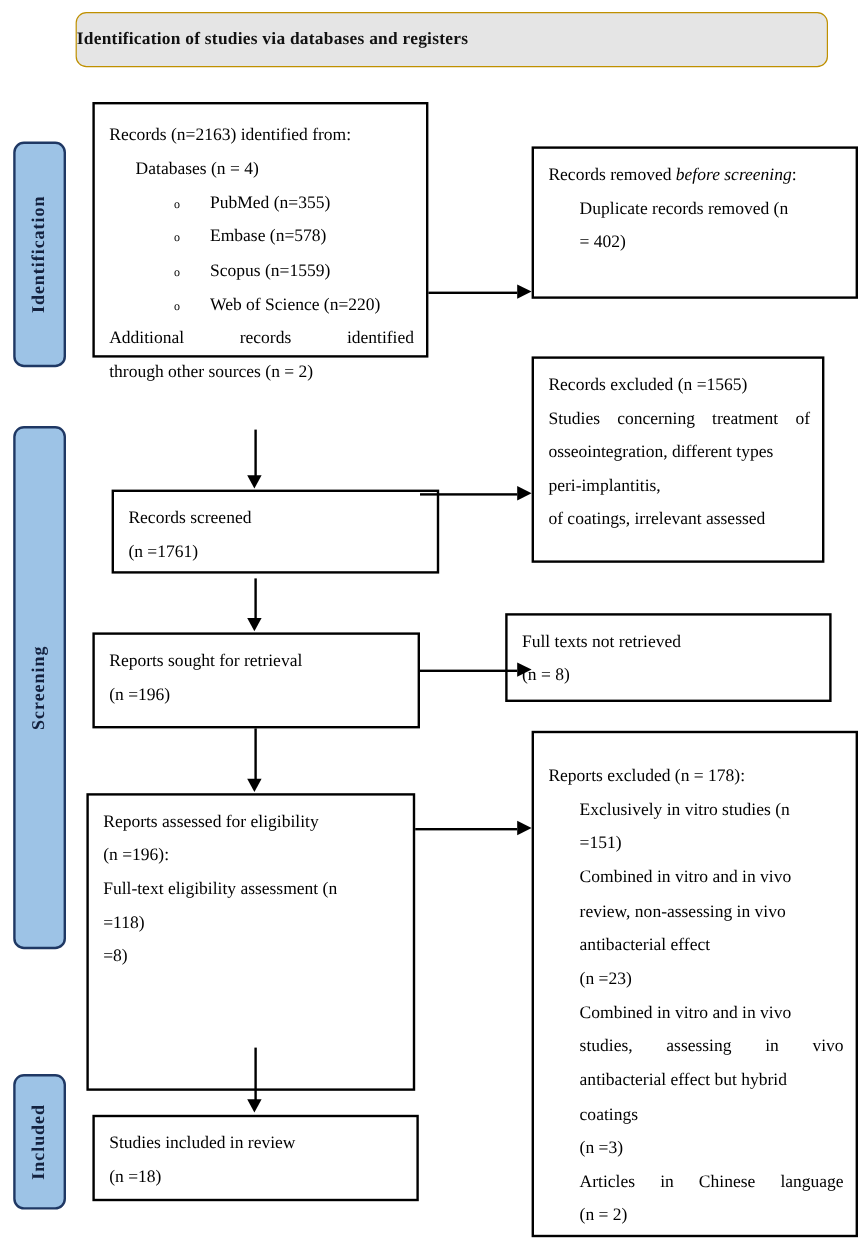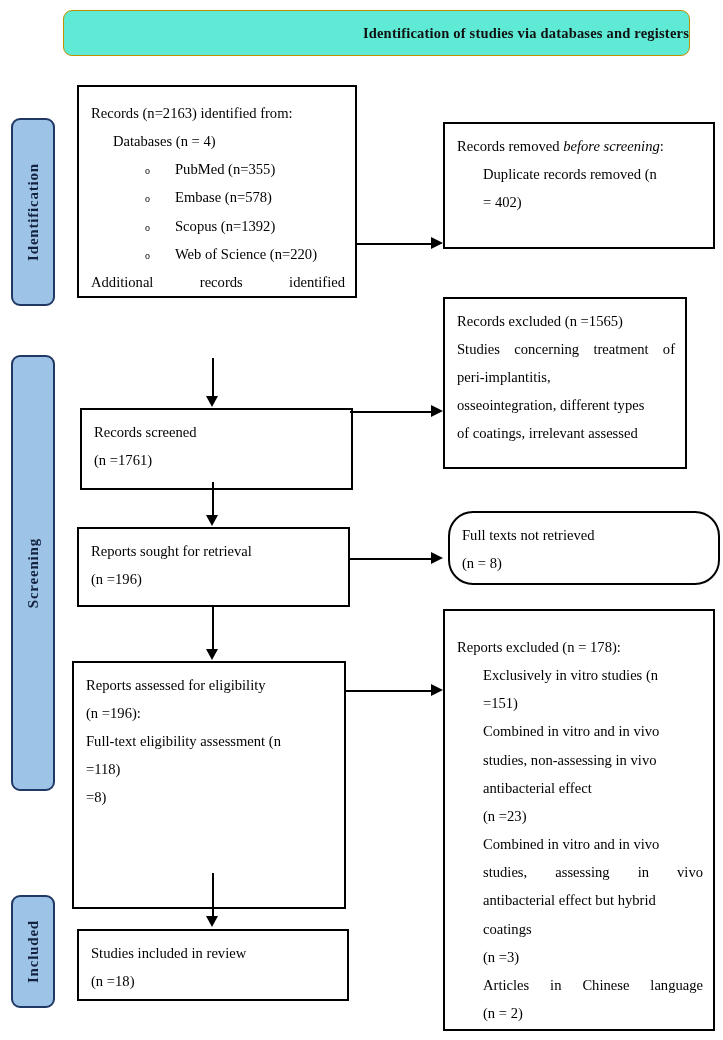--- a/index.html
+++ b/index.html
@@ -13,24 +13,24 @@
     font-family: "Liberation Serif", "DejaVu Serif", serif;
     color: #000000;
     overflow: hidden;
   }
 
   
   .header-banner {
     position: absolute;
     left: 63px; top: 10px;
     width: 627px; height: 46px;
-    background: #5eead4;
+    background: #e5e5e5;
     border: 1px solid #BF9000;
     border-radius: 9px;
-    display: flex; align-items: center; justify-content: flex-end;
+    display: flex; align-items: center; justify-content: flex-start;
   }
   .header-banner .title {
     font-family: "Liberation Serif", "DejaVu Serif", serif;
     font-weight: bold;
     font-size: 14.5px;
     letter-spacing: .2px;
     color: #111;
     text-align: center;
   }
 
@@ -75,29 +75,29 @@
   }
   .bullet-row .bullet-mark {
     width: 30px; flex: 0 0 30px;
     font-size: 10px; line-height: 1.92;
   }
   .bullet-row .bullet-text { flex: 1 1 auto; }
   .box .it { font-style: italic; }
 
   
   #box-records-identified { left: 77px; top: 85px;  width: 280px; height: 213px; }
-  #box-records-screened   { left: 80px; top: 408px; width: 273px; height: 82px; }
+  #box-records-screened   { left: 93px; top: 408px; width: 273px; height: 70px; }
   #box-reports-sought     { left: 77px; top: 527px; width: 273px; height: 80px; }
   #box-reports-assessed   { left: 72px; top: 661px; width: 274px; height: 248px; }
   #box-studies-included   { left: 77px; top: 929px; width: 272px; height: 72px; }
 
   
   #box-records-removed    { left: 443px; top: 122px; width: 272px; height: 127px; }
   #box-records-excluded   { left: 443px; top: 297px; width: 244px; height: 172px; }
-  #box-fulltext-not-retr  { left: 448px; top: 511px; width: 272px; height: 74px; border-radius: 25px; }
+  #box-fulltext-not-retr  { left: 421px; top: 511px; width: 272px; height: 74px; }
   #box-reports-excluded   { left: 443px; top: 609px; width: 272px; height: 422px; }
 
   #box-records-identified { line-height: 1.93; padding-top: 12px; }
   #box-reports-excluded   { line-height: 1.93; padding-top: 22px; }
 
   
   .conn { position: absolute; background: #000000; }
   .conn-v { width: 1.6px; }
   .conn-h { height: 1.6px; }
   .arrow-down {
@@ -139,28 +139,29 @@
   <div class="bullet-row">
     <span class="bullet-mark">o</span>
     <span class="bullet-text">PubMed (n=355)</span>
   </div>
   <div class="bullet-row">
     <span class="bullet-mark">o</span>
     <span class="bullet-text">Embase (n=578)</span>
   </div>
   <div class="bullet-row">
     <span class="bullet-mark">o</span>
-    <span class="bullet-text">Scopus (n=1392)</span>
+    <span class="bullet-text">Scopus (n=1559)</span>
   </div>
   <div class="bullet-row">
     <span class="bullet-mark">o</span>
     <span class="bullet-text">Web of Science (n=220)</span>
   </div>
 
   <span class="ln just">Additional records identified</span>
+  <span class="ln">through other sources (n = 2)</span>
 </div>
 
 <div class="box" id="box-records-screened">
   <span class="ln">Records screened</span>
   <span class="ln">(n =1761)</span>
 </div>
 
 <div class="box" id="box-reports-sought">
   <span class="ln">Reports sought for retrieval</span>
   <span class="ln">(n =196)</span>
@@ -181,36 +182,36 @@
 
 <div class="box" id="box-records-removed">
   <span class="ln"><span>Records removed </span><span class="it">before screening</span><span>:</span></span>
   <span class="ln indent2">Duplicate records removed (n</span>
   <span class="ln indent2">= 402)</span>
 </div>
 
 <div class="box" id="box-records-excluded">
   <span class="ln">Records excluded (n =1565)</span>
   <span class="ln just">Studies concerning treatment of</span>
+  <span class="ln">osseointegration, different types</span>
   <span class="ln">peri-implantitis,</span>
-  <span class="ln">osseointegration, different types</span>
   <span class="ln">of coatings, irrelevant assessed</span>
 </div>
 
 <div class="box" id="box-fulltext-not-retr">
   <span class="ln">Full texts not retrieved</span>
   <span class="ln">(n = 8)</span>
 </div>
 
 <div class="box" id="box-reports-excluded">
   <span class="ln">Reports excluded (n = 178):</span>
   <span class="ln indent2">Exclusively in vitro studies (n</span>
   <span class="ln indent2">=151)</span>
   <span class="ln indent2">Combined in vitro and in vivo</span>
-  <span class="ln indent2">studies, non-assessing in vivo</span>
+  <span class="ln indent2">review, non-assessing in vivo</span>
   <span class="ln indent2">antibacterial effect</span>
   <span class="ln indent2">(n =23)</span>
   <span class="ln indent2">Combined in vitro and in vivo</span>
   <span class="ln indent2 just">studies, assessing in vivo</span>
   <span class="ln indent2">antibacterial effect but hybrid</span>
   <span class="ln indent2">coatings</span>
   <span class="ln indent2">(n =3)</span>
   <span class="ln indent2 just">Articles in Chinese language</span>
   <span class="ln indent2">(n = 2)</span>
 </div>

